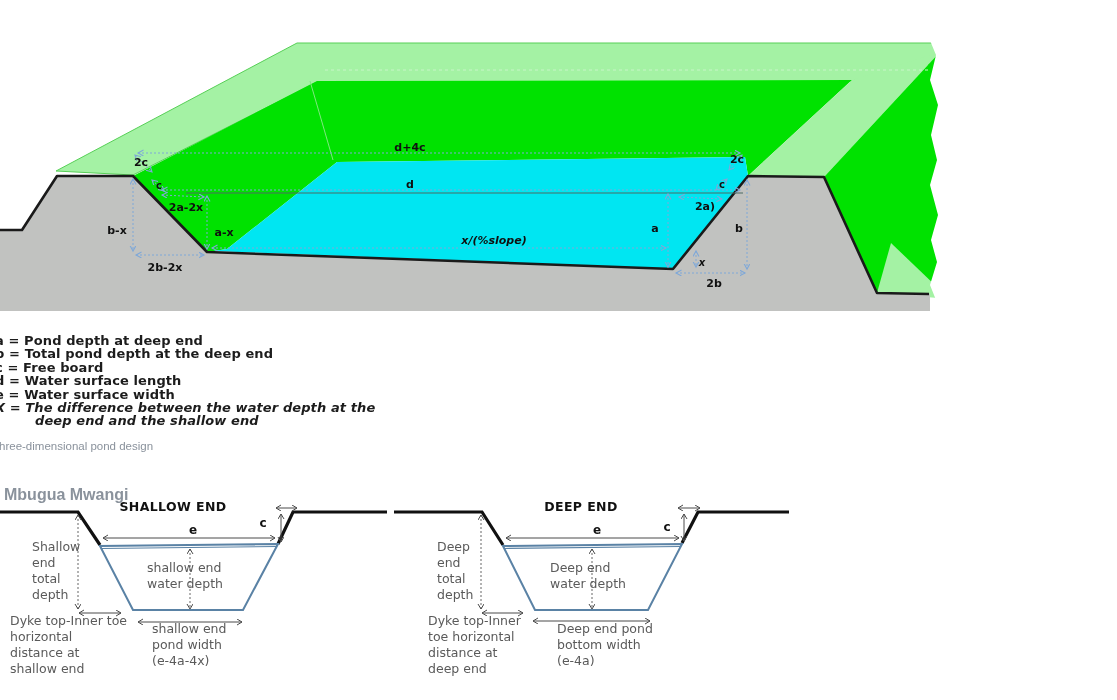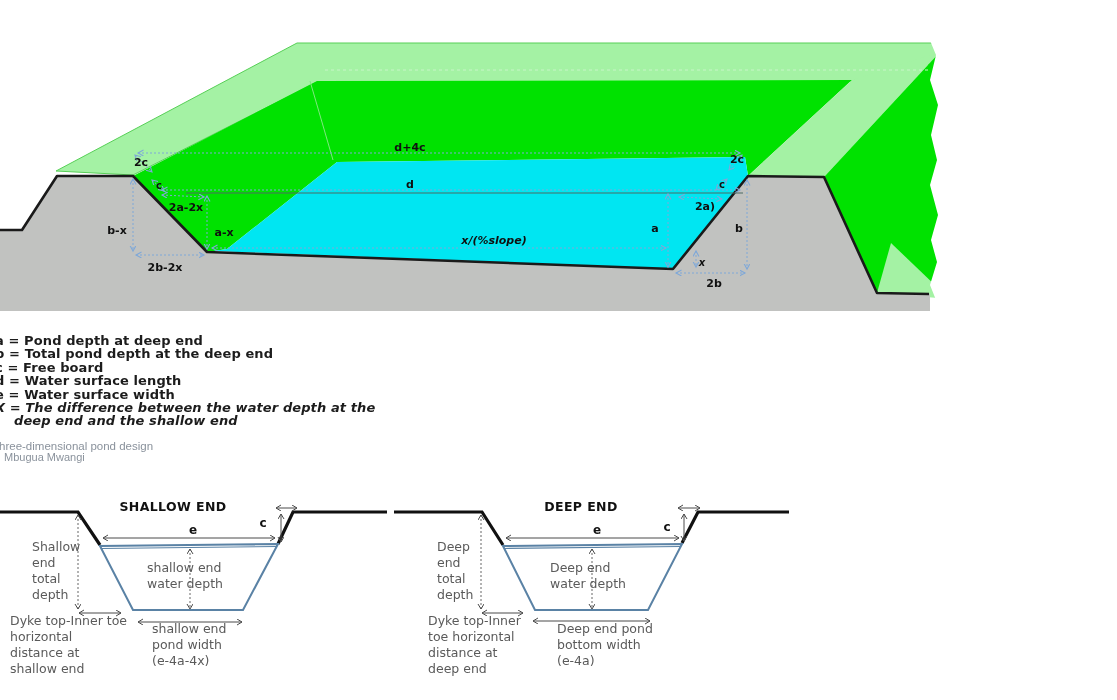--- a/index.html
+++ b/index.html
@@ -4,26 +4,26 @@
 <style>
   html,body{margin:0;padding:0;background:#fff;}
   .page{position:relative;width:1117px;height:700px;background:#fff;overflow:hidden;
         font-family:"DejaVu Sans","Liberation Sans",sans-serif;}
   .abs{position:absolute;}
   svg{display:block;}
   
   .legend{position:absolute;left:-5px;top:334px;font-weight:bold;font-size:13px;
           color:#1c1c1c;line-height:13.4px;letter-spacing:0.1px;}
   .legend .it{font-style:italic;}
-  .legend .wrap{margin-left:19px;}
+  .legend .wrap{margin-left:40px;}
   
   .cap1{position:absolute;left:-8px;top:440px;font-size:11.5px;color:#8a929c;
         font-family:"Liberation Sans",sans-serif;}
-  .cap2{position:absolute;left:4px;top:451px;font-size:11px;color:#8a929c;
-        font-family:"Liberation Sans",sans-serif;}
+  .cap2{position:absolute;left:4px;top:486px;font-size:16px;color:#8a929c;
+        font-family:"Liberation Sans",sans-serif;font-weight:bold;}
   
   text{font-family:"DejaVu Sans","Liberation Sans",sans-serif;}
   .dimlab{font-size:11px;font-weight:bold;fill:#101010;}
   .dimlab-sm{font-size:10px;font-weight:bold;fill:#101010;}
   .ital{font-style:italic;}
   .xstitle{font-size:12.5px;font-weight:bold;fill:#111;letter-spacing:.4px;}
   .xstxt{font-size:12.5px;fill:#5a5a5a;}
   .xsbold{font-size:12px;font-weight:bold;fill:#111;}
 </style>
 </head>

